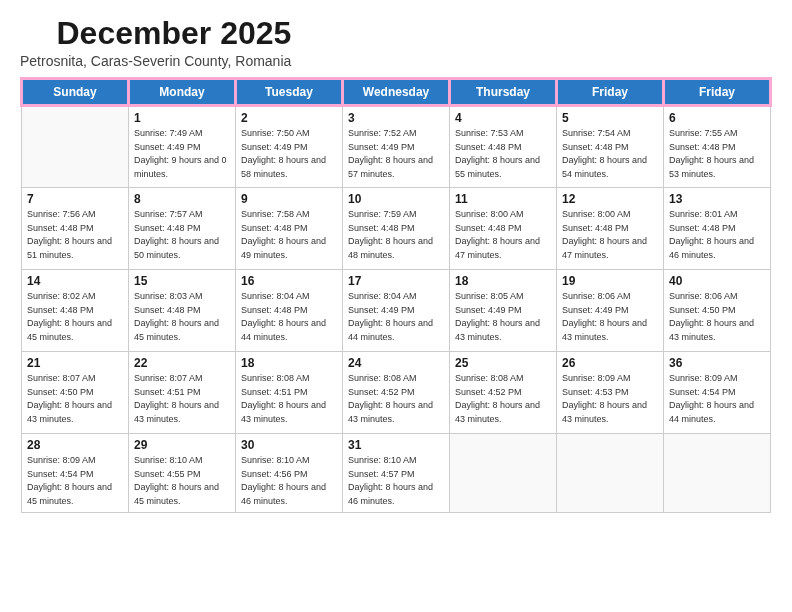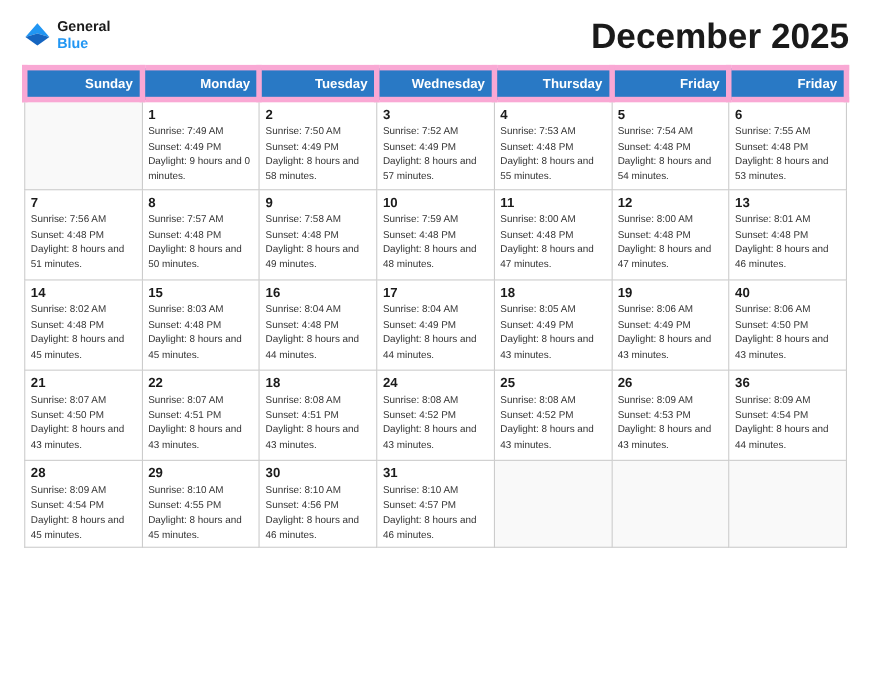--- a/index.html
+++ b/index.html
@@ -49,22 +49,22 @@
       width: 100%;
       border-collapse: collapse;
       border: 1px solid #ccc;
     }
     .calendar th {
       background: #2979c5;
       color: #fff;
       font-size: 12px;
       font-weight: bold;
       padding: 5px 6px;
-      text-align: right;
-      border: 5px solid #f9a8d4;
+      text-align: center;
+      border: 3px solid #f9a8d4;
     }
     .calendar td {
       border: 1px solid #ccc;
       vertical-align: top;
       padding: 4px 5px;
       font-size: 9.5px;
       color: #333;
       width: calc(100% / 7);
       height: 82px;
       background: #fff;
@@ -89,32 +89,23 @@
     }
     .last-row td {
       height: 72px;
     }
   </style>
 </head>
 <body>
 
 <div class="page">
   <div class="header">
-    <div class="logo">
-      <svg class="logo-icon" viewBox="0 0 36 36" xmlns="http://www.w3.org/2000/svg">
-        <polygon points="18,4 32,20 18,16 4,20" fill="#2196F3"></polygon>
-        <polygon points="18,16 32,20 18,30 4,20" fill="#1565C0"></polygon>
-      </svg>
-      <div>
-        <div style="font-size:13px;font-weight:bold;color:#1a1a1a;line-height:1.2;">General</div>
-        <div style="font-size:13px;font-weight:bold;color:#2196F3;line-height:1.2;">Blue</div>
-      </div>
-    </div>
     <div class="title-block">
       <div class="main-title">December 2025</div>
+      <div class="subtitle">Petrosnita, Caras-Severin County, Romania</div>
     </div>
   </div>
 
   <table class="calendar">
     <thead>
       <tr>
         <th>Sunday</th>
         <th>Monday</th>
         <th>Tuesday</th>
         <th>Wednesday</th>

